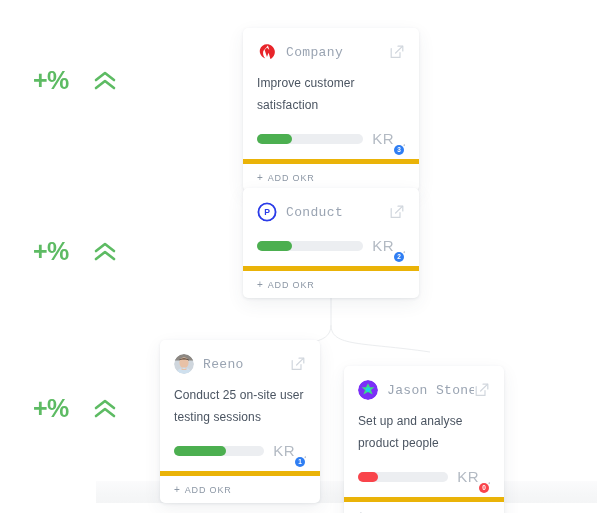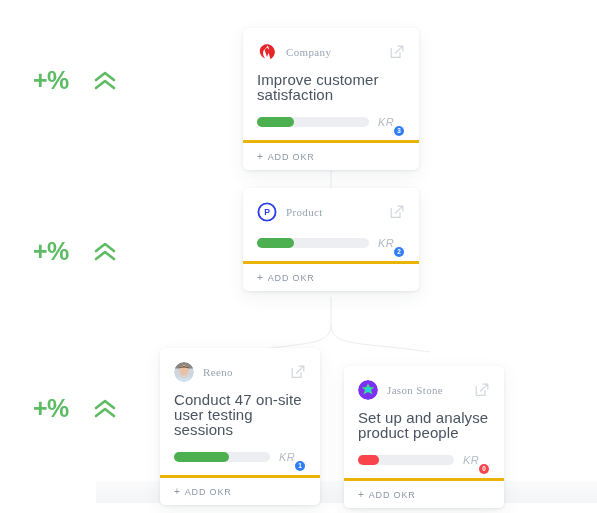--- a/index.html
+++ b/index.html
@@ -83,38 +83,38 @@
   .owner-avatar {
     width: 20px;
     height: 20px;
     border-radius: 50%;
     flex: 0 0 20px;
     overflow: hidden;
     display: block;
   }
   .owner-name {
     margin-left: 9px;
-    font-size: 11px;
+    font-size: 13px;
     color: #9aa4b2;
     letter-spacing: 0.35px;
-    font-family: Liberation Serif, serif;
+    font-family: Liberation Mono, monospace;
     white-space: nowrap;
     overflow: hidden;
   }
   .head-spacer { flex: 1 1 auto; }
   .expand-btn {
     width: 16px;
     height: 16px;
     flex: 0 0 16px;
     opacity: .85;
   }
 
   .card-title {
-    font-size: 15px;
-    line-height: 15px;
+    font-size: 12px;
+    line-height: 22px;
     color: #4a5461;
     letter-spacing: 0.1px;
     margin-top: 9px;
     font-family: "Liberation Sans", sans-serif;
   }
 
   .progress-row {
     display: flex;
     align-items: center;
     margin-top: 14px;
@@ -134,25 +134,24 @@
     border-radius: 6px;
   }
   .kr-wrap {
     position: relative;
     margin-left: 9px;
     display: flex;
     align-items: center;
     flex: 0 0 auto;
   }
   .kr-label {
-    font-size: 11px;
+    font-size: 15px;
     color: #b3bac3;
     letter-spacing: 0.4px;
     font-family: "Liberation Sans", sans-serif;
-    font-style: italic;
   }
   .kr-caret {
     margin-left: 3px;
     width: 8px;
     height: 6px;
     display: block;
   }
   .kr-badge {
     position: absolute;
     right: 1px;
@@ -163,21 +162,21 @@
     color: #fff;
     font-size: 6.5px;
     line-height: 10px;
     text-align: center;
     font-family: "Liberation Sans", sans-serif;
     font-weight: 700;
     box-shadow: 0 0 0 1.5px #fff;
   }
 
   .card-foot {
-    border-top: 3px solid #eab308;
+    border-top: 5px solid #eab308;
     height: 27px;
     display: flex;
     align-items: center;
     padding-left: 14px;
   }
   .add-okr {
     font-size: 9px;
     color: #8c97a5;
     letter-spacing: 0.85px;
     font-family: "Liberation Sans", sans-serif;
@@ -274,21 +273,21 @@
   <div class="card" style="left:243px; top:188px; width:176px;">
     <div class="card-body">
       <div class="card-head">
         <span class="owner-avatar">
           <svg viewBox="0 0 20 20" width="20" height="20">
             <circle cx="10" cy="10" r="8.6" fill="none" stroke="#2b3ce8" stroke-width="1.9"></circle>
             <circle cx="10" cy="10" r="5.5" fill="#fff"></circle>
             <text x="10" y="13.4" text-anchor="middle" font-family="Liberation Sans, sans-serif" font-size="8.6" font-weight="bold" fill="#2b3ce8">P</text>
           </svg>
         </span>
-        <span class="owner-name">Product</span>
+        <span class="owner-name">Conduct</span>
         <span class="head-spacer"></span>
         <span class="expand-btn">
           <svg viewBox="0 0 16 16" width="16" height="16" fill="none" stroke="#c9cfd7" stroke-width="1.2" stroke-linecap="round" stroke-linejoin="round">
             <path d="M2.2 4.6 L2.2 13.4 L11 13.4 L11 8.6"></path>
             <path d="M6.6 9 L13.4 2.4"></path>
             <path d="M9 2.2 L13.8 2.2 L13.8 7"></path>
           </svg>
         </span>
       </div>
       <div class="progress-row">
@@ -304,21 +303,21 @@
           </span>
           <span class="kr-badge" id="badge-1" style="background: rgb(47, 126, 243);">2</span>
         </div>
       </div>
     </div>
     <div class="card-foot">
       <span class="add-okr"><span class="add-plus">+</span><span>ADD OKR</span></span>
     </div>
   </div>
 
-  <div class="card" style="left:160px; top:348px; width:160px;">
+  <div class="card" style="left:160px; top:340px; width:160px;">
     <div class="card-body">
       <div class="card-head">
         <span class="owner-avatar">
           <svg viewBox="0 0 20 20" width="20" height="20">
             <defs>
               <clipPath id="cp-reeno">
                   <circle cx="10" cy="10" r="10"></circle>
                 </clipPath>
             </defs>
             <g clip-path="url(#cp-reeno)">
@@ -334,21 +333,21 @@
         <span class="owner-name">Reeno</span>
         <span class="head-spacer"></span>
         <span class="expand-btn">
           <svg viewBox="0 0 16 16" width="16" height="16" fill="none" stroke="#c9cfd7" stroke-width="1.2" stroke-linecap="round" stroke-linejoin="round">
             <path d="M2.2 4.6 L2.2 13.4 L11 13.4 L11 8.6"></path>
             <path d="M6.6 9 L13.4 2.4"></path>
             <path d="M9 2.2 L13.8 2.2 L13.8 7"></path>
           </svg>
         </span>
       </div>
-      <div class="card-title">Conduct 47 on-site user testing sessions</div>
+      <div class="card-title">Conduct 25 on-site user testing sessions</div>
       <div class="progress-row">
         <div class="track">
           <div class="fill" id="fill-2" style="width: 57%; background: rgb(76, 175, 80);"></div>
         </div>
         <div class="kr-wrap">
           <span class="kr-label">KR</span>
           <span class="kr-caret">
             <svg viewBox="0 0 8 6" width="8" height="6">
                 <path d="M0.6 1 L4 4.6 L7.4 1" fill="none" stroke="#b3bac3" stroke-width="1.4" stroke-linecap="round" stroke-linejoin="round"></path>
               </svg>

